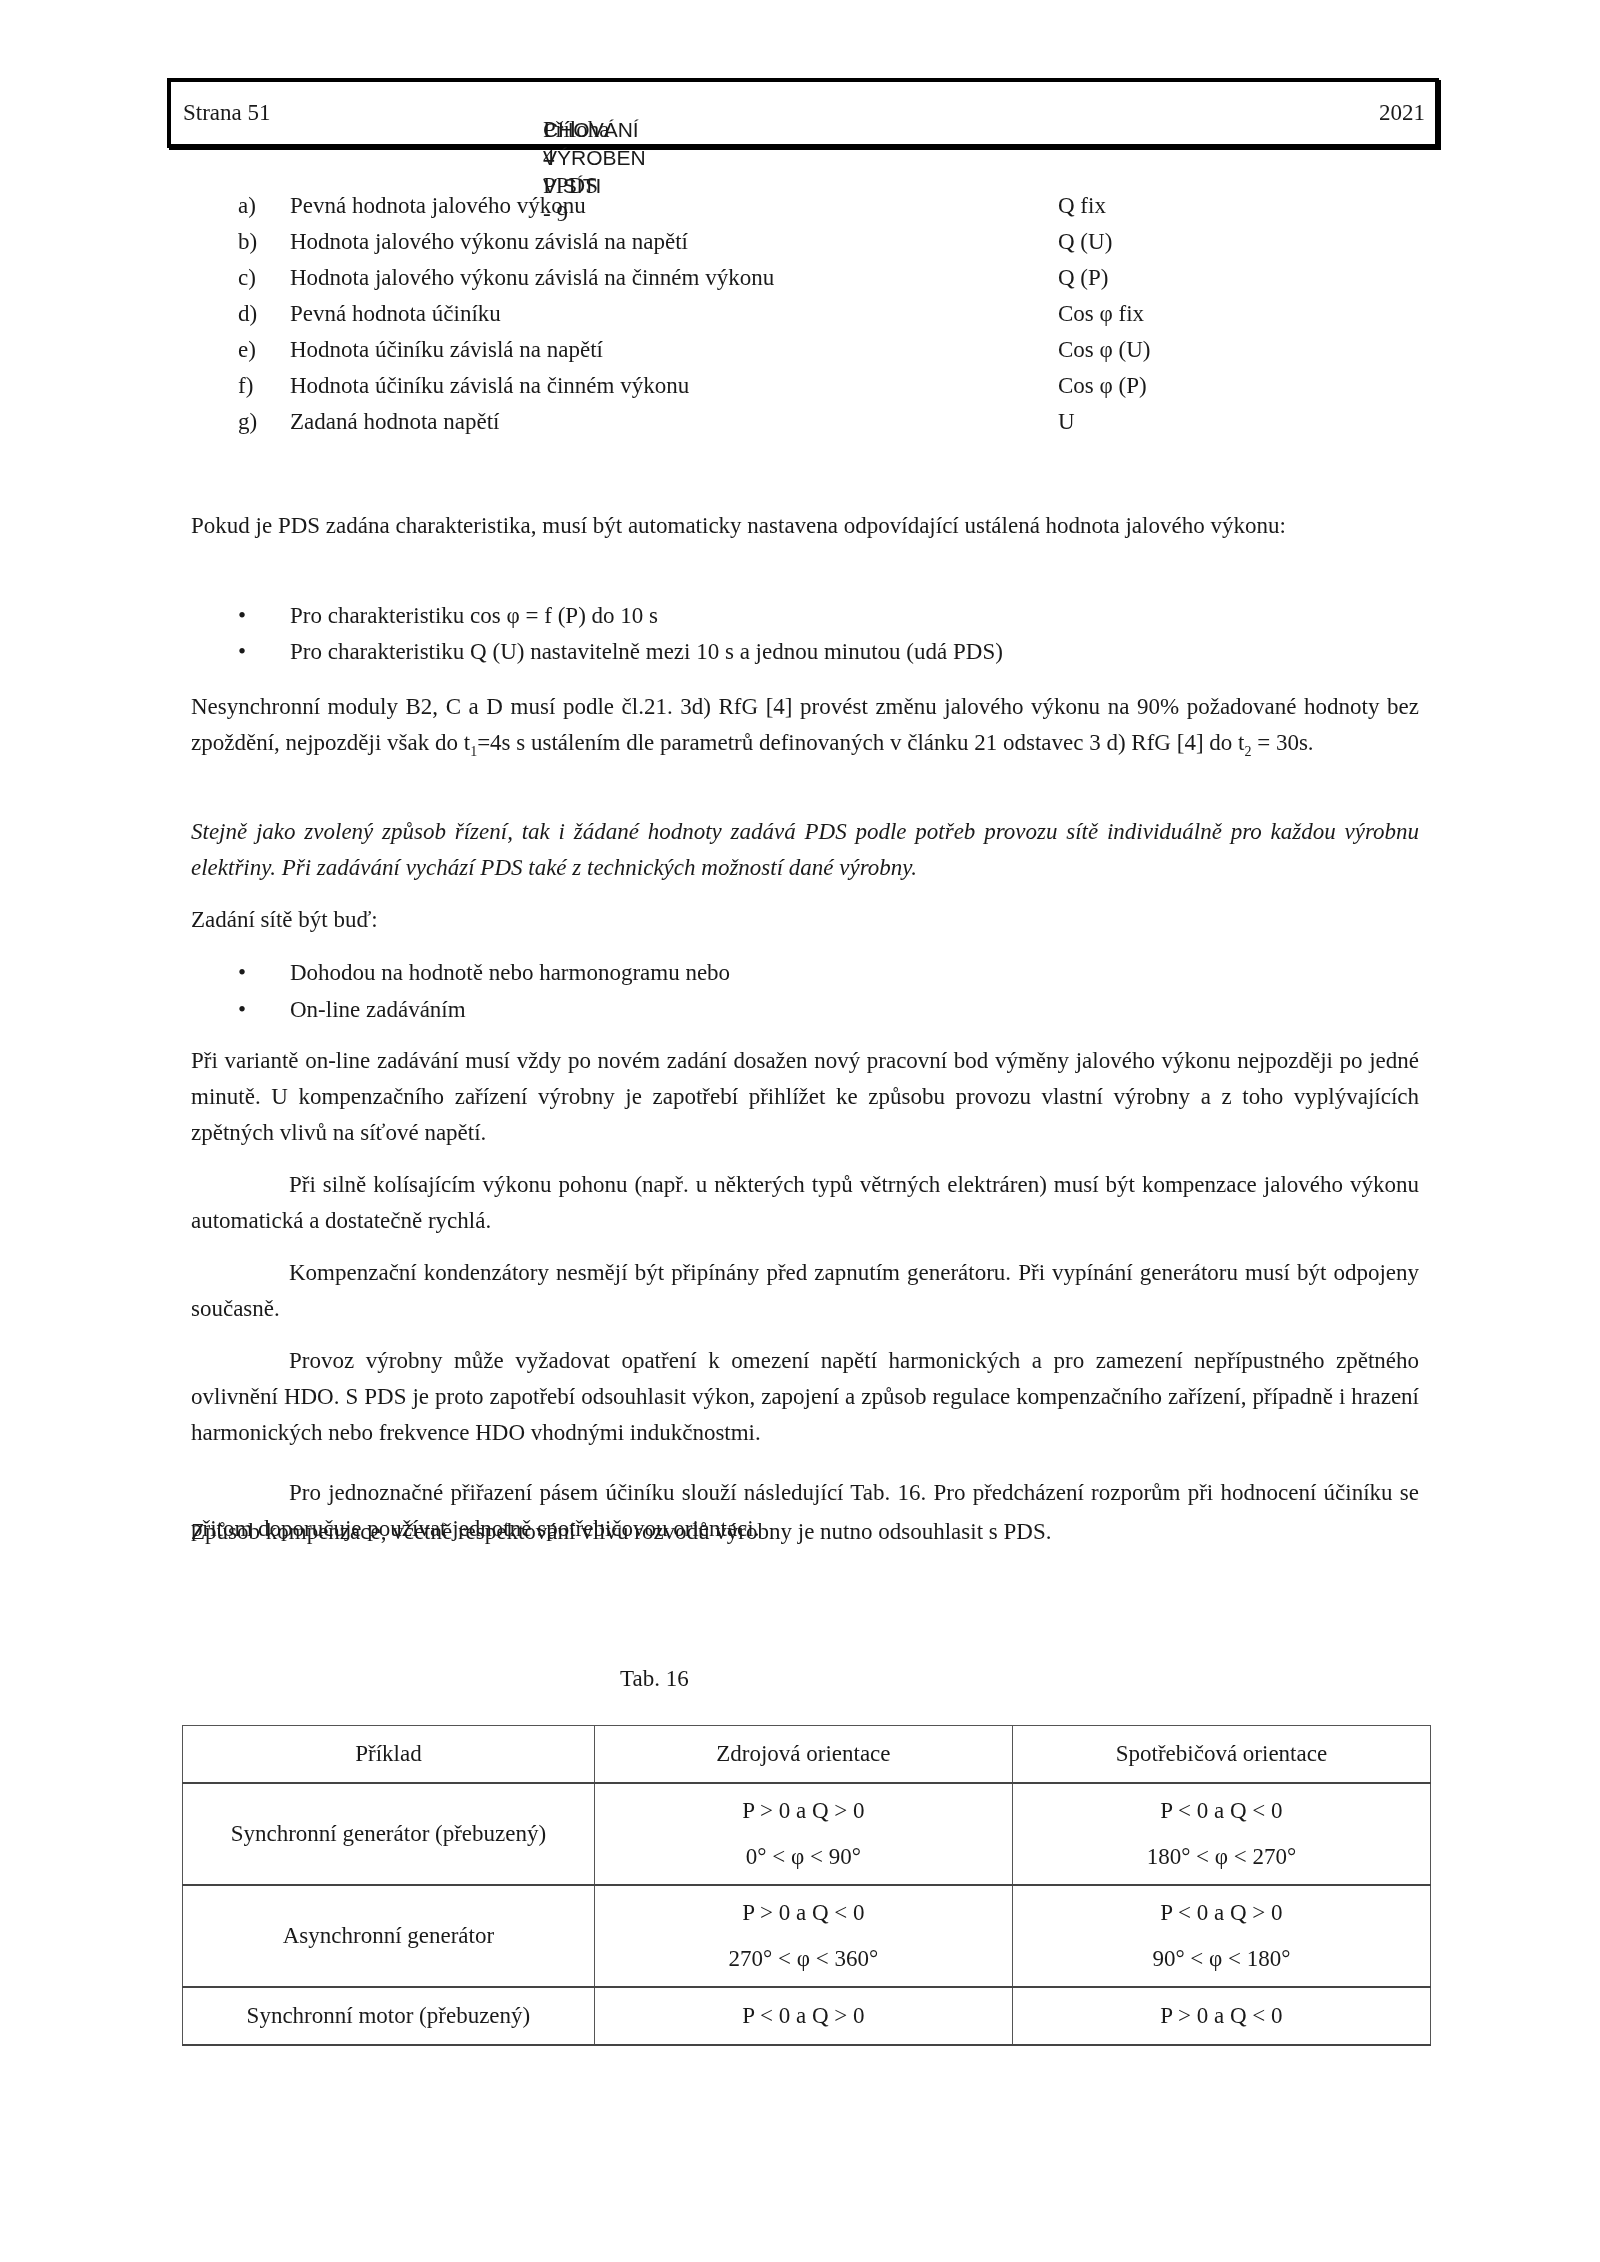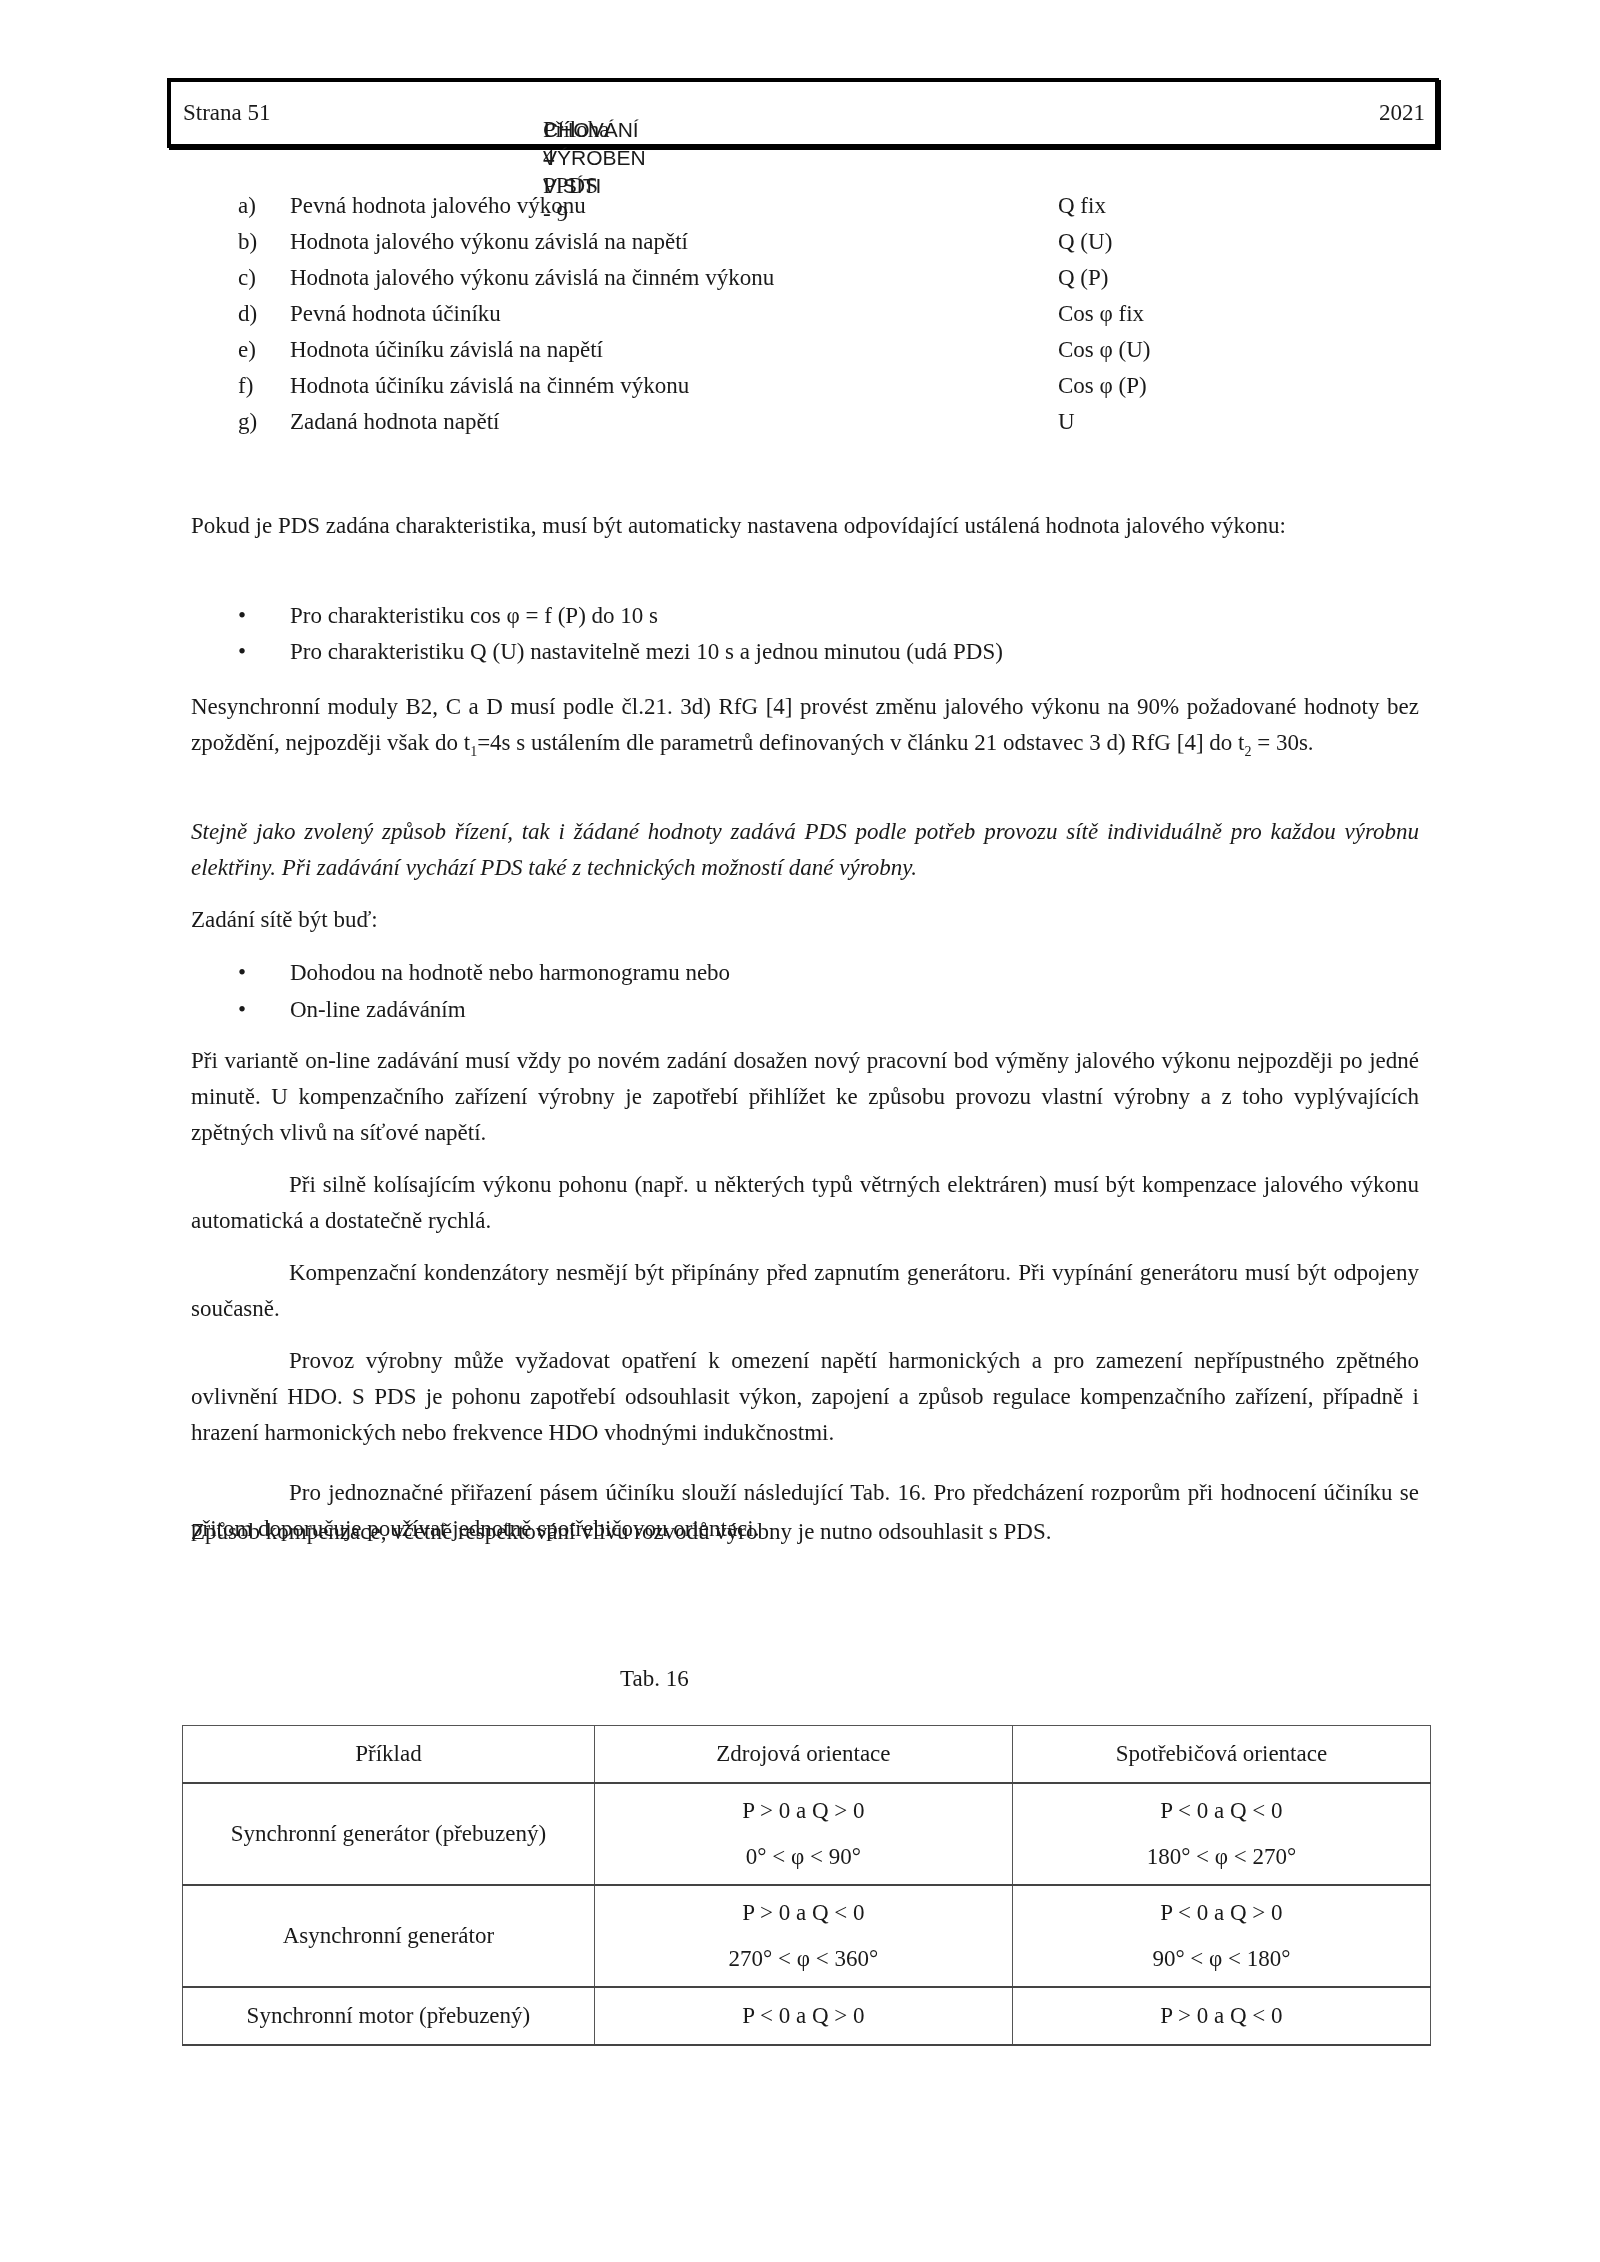--- a/index.html
+++ b/index.html
@@ -108,21 +108,21 @@
   <span class="btxt">Dohodou na hodnotě nebo harmonogramu nebo</span>
 </div>
 <div class="bul" style="top:992px;">
   <span class="dot">•</span>
   <span class="btxt">On-line zadáváním</span>
 </div>
 
 <div class="p" style="top:1043px;">Při variantě on-line zadávání musí vždy po novém zadání dosažen nový pracovní bod výměny jalového výkonu nejpozději po jedné minutě. U kompenzačního zařízení výrobny je zapotřebí přihlížet ke způsobu provozu vlastní výrobny a z toho vyplývajících zpětných vlivů na síťové napětí.</div>
 <div class="p indent" style="top:1167px;">Při silně kolísajícím výkonu pohonu (např. u některých typů větrných elektráren) musí být kompenzace jalového výkonu automatická a dostatečně rychlá.</div>
 <div class="p indent" style="top:1255px;">Kompenzační kondenzátory nesmějí být připínány před zapnutím generátoru. Při vypínání generátoru musí být odpojeny současně.</div>
-<div class="p indent" style="top:1343px;">Provoz výrobny může vyžadovat opatření k omezení napětí harmonických a pro zamezení nepřípustného zpětného ovlivnění HDO. S PDS je pohonu zapotřebí odsouhlasit výkon, zapojení a způsob regulace kompenzačního zařízení, případně i hrazení harmonických nebo frekvence HDO vhodnými indukčnostmi.</div>
+<div class="p indent" style="top:1343px;">Provoz výrobny může vyžadovat opatření k omezení napětí harmonických a pro zamezení nepřípustného zpětného ovlivnění HDO. S PDS je proto zapotřebí odsouhlasit výkon, zapojení a způsob regulace kompenzačního zařízení, případně i hrazení harmonických nebo frekvence HDO vhodnými indukčnostmi.</div>
 <div class="p indent" style="top:1467px;margin-top:8px;">Pro jednoznačné přiřazení pásem účiníku slouží následující Tab. 16. Pro předcházení rozporům při hodnocení účiníku se přitom doporučuje používat jednotně spotřebičovou orientaci.</div>
 <div class="p" style="top:1514px;">Způsob kompenzace, včetně respektování vlivu rozvodů výrobny je nutno odsouhlasit s PDS.</div>
 
 <div class="caption">Tab. 16</div>
 <table class="t16">
   <tbody>
       <tr>
     <th style="width:33%;">Příklad</th>
     <th style="width:33.5%;">Zdrojová orientace</th>
     <th>Spotřebičová orientace</th>

